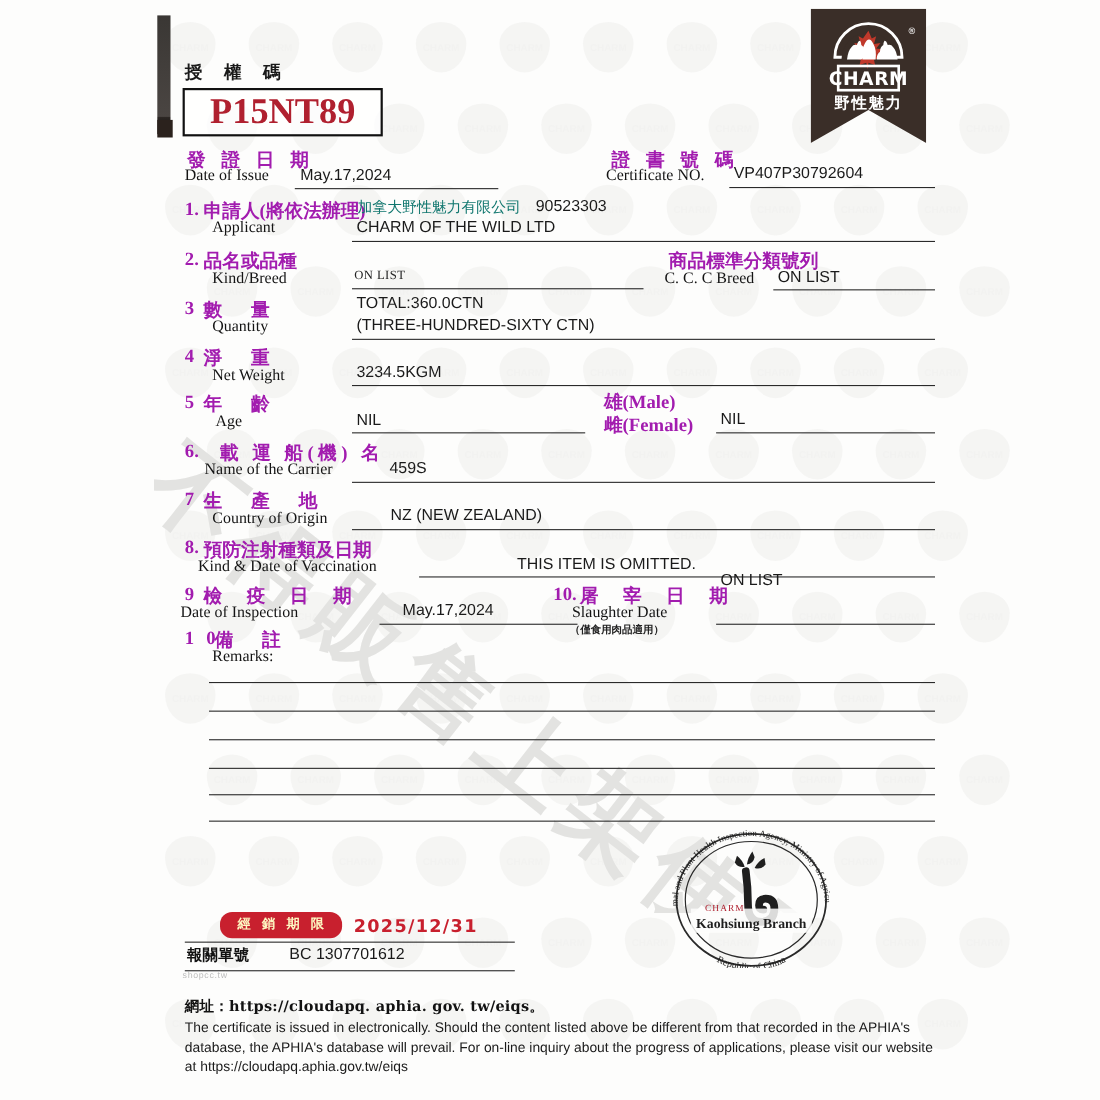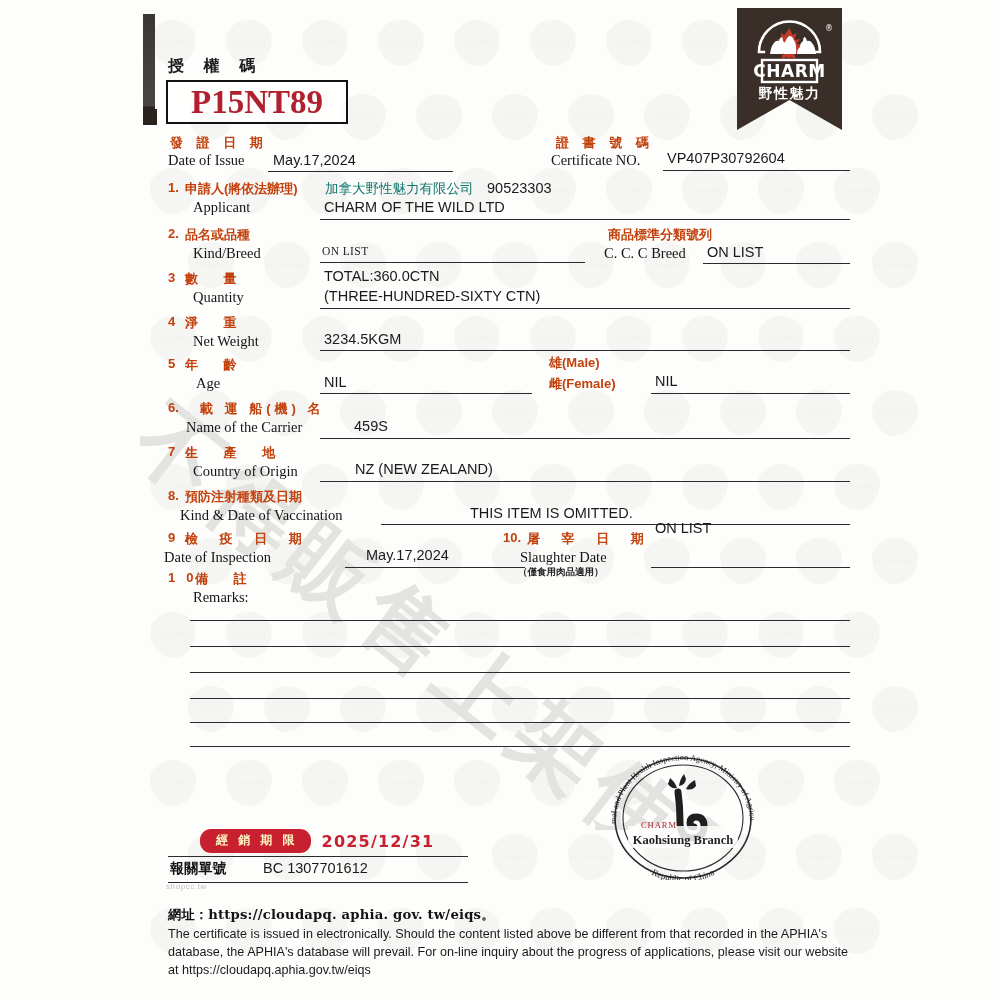--- a/index.html
+++ b/index.html
@@ -114,22 +114,22 @@
     width: 105px; height: 122px;
   }
 
   
   .row-line {
     position: absolute;
     height: 0; border-top: 1.4px solid #2a2a2a;
   }
   .lbl-cn {
     position: absolute;
-    font-family: Liberation Sans, sans-serif;
-    font-size: 13px; font-weight: bold; color: #c2410c;
+    font-family: Liberation Serif, serif;
+    font-size: 17px; font-weight: bold; color: #a21caf;
     white-space: nowrap;
   }
   .lbl-en {
     position: absolute;
     font-family: "Liberation Serif", serif;
     font-size: 14.5px; color: #141414; white-space: nowrap;
   }
   .val {
     position: absolute;
     font-size: 14.5px; color: #1a1a1a; white-space: nowrap;

